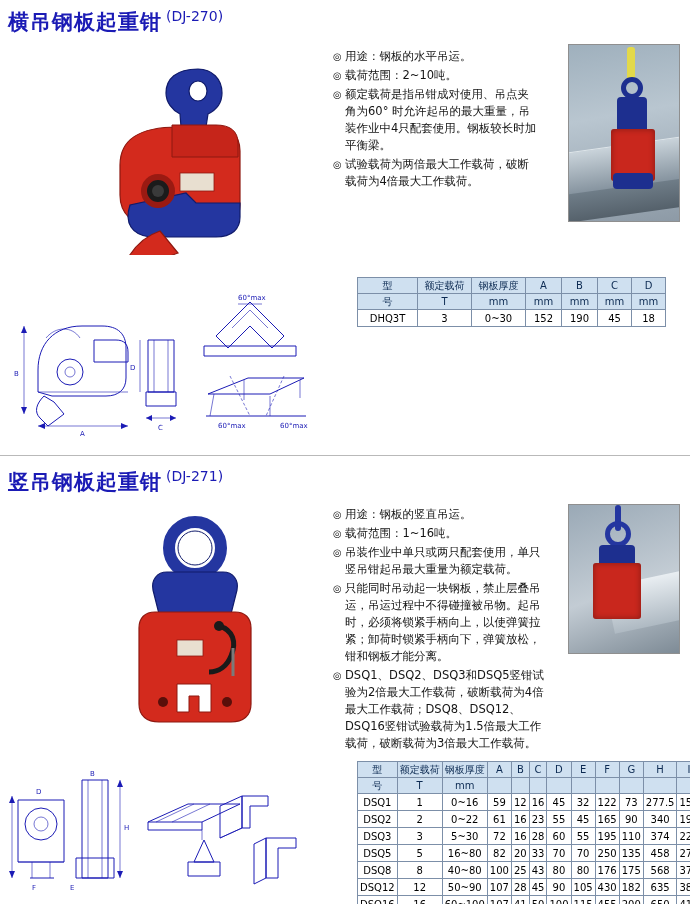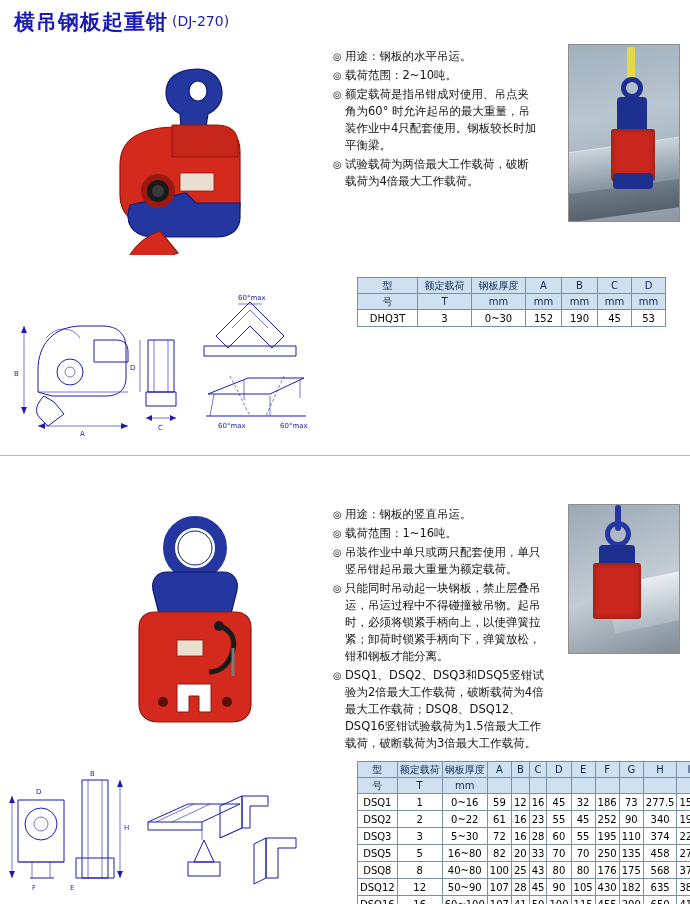--- a/index.html
+++ b/index.html
@@ -9,21 +9,21 @@
     background: #ffffff;
     font-family: "DejaVu Sans", "Liberation Sans", sans-serif;
     font-size: 11px;
     color: #000;
     position: relative;
     overflow: hidden;
   }
   .section { position: relative; }
 
   
-  .title-row { padding: 8px 0 0 14px; display:flex; align-items:center; }
+  .title-row { padding: 8px 0 0 8px; display:flex; align-items:flex-start; }
   .title-main {
     font-size: 21px;
     font-weight: bold;
     color: #1b1bb5;
     letter-spacing: 1px;
     font-family: "DejaVu Sans", sans-serif;
   }
   .title-code {
     font-size: 14px;
     color: #1b1bb5;
@@ -232,31 +232,35 @@
         </tr>
       </thead>
       <tbody>
         <tr>
           <td class="first">DHQ3T</td>
           <td>3</td>
           <td>0~30</td>
           <td>152</td>
           <td>190</td>
           <td>45</td>
-          <td>53</td>
+          <td>18</td>
         </tr>
       </tbody>
     </table>
   </div>
 </div>
 
 <div class="hr-sep"></div>
 
 <div class="section" style="height:448px;">
 
+  <div class="title-row" style="padding-top:12px;">
+    <span class="title-main">竖吊钢板起重钳</span>
+    <span class="title-code">(DJ-271)</span>
+  </div>
 
   <div class="abs" style="left:115px; top:60px; width:170px; height:250px;">
     <svg width="170" height="250" viewBox="0 0 170 250">
 
       <circle cx="80" cy="32" r="26" fill="none" stroke="#101b6b" stroke-width="2"></circle>
       <circle cx="80" cy="32" r="26" fill="none" stroke="#2436a0" stroke-width="12"></circle>
       <circle cx="80" cy="32" r="17" fill="#ffffff" stroke="#101b6b" stroke-width="1"></circle>
 
       <path d="M52 56 l56 0 c10 0 16 8 14 18 l-6 24 -72 0 -6 -24 c-2 -10 4 -18 14 -18 z" fill="#2436a0" stroke="#101b6b" stroke-width="1.2"></path>
 
@@ -384,36 +388,36 @@
       <tbody>
         <tr>
           <td class="first">DSQ1</td>
           <td>1</td>
           <td>0~16</td>
           <td>59</td>
           <td>12</td>
           <td>16</td>
           <td>45</td>
           <td>32</td>
-          <td>186</td>
+          <td>122</td>
           <td>73</td>
           <td>277.5</td>
           <td>155</td>
 
         </tr>
         <tr>
           <td class="first">DSQ2</td>
           <td>2</td>
           <td>0~22</td>
           <td>61</td>
           <td>16</td>
           <td>23</td>
           <td>55</td>
           <td>45</td>
-          <td>252</td>
+          <td>165</td>
           <td>90</td>
           <td>340</td>
           <td>190</td>
 
         </tr>
         <tr>
           <td class="first">DSQ3</td>
           <td>3</td>
           <td>5~30</td>
           <td>72</td>

